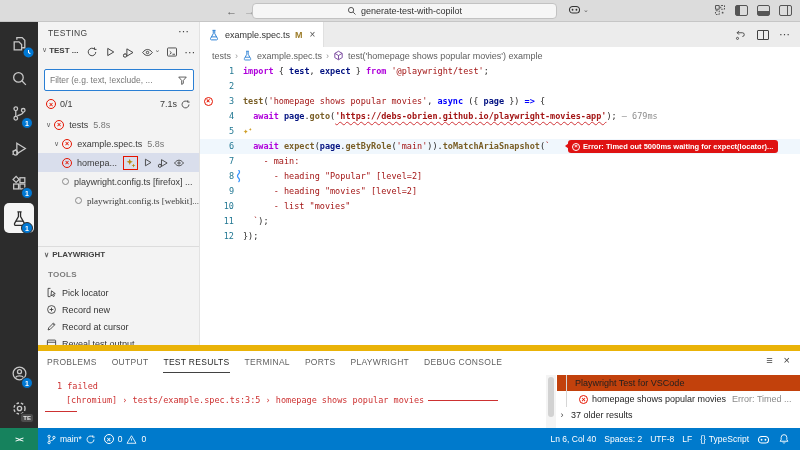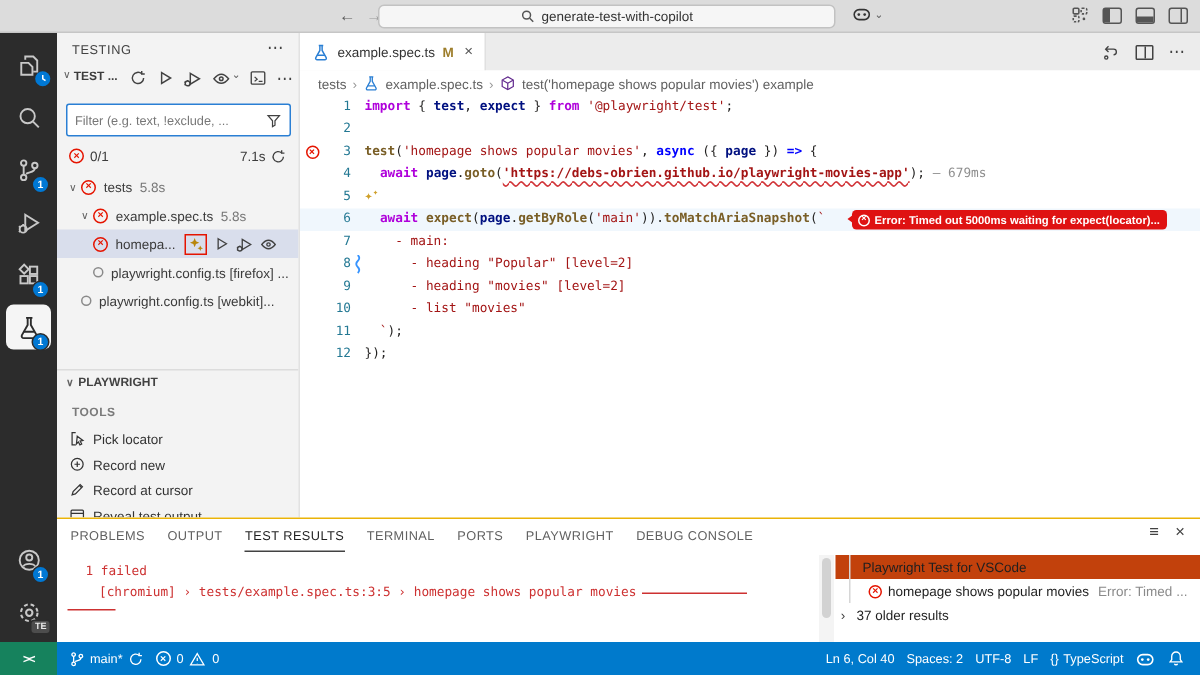--- a/index.html
+++ b/index.html
@@ -78,21 +78,21 @@
   .kw{color:#af00db;font-weight:bold}.kw2{color:#0000ff;font-weight:bold}.v{color:#001080;font-weight:bold}
   .fn{color:#795e26;font-weight:bold}.s{color:#a31515;font-weight:normal}.p{color:#201f1e}
   .dim{color:#8e8e8e}
   .lnk{color:#a31515;font-weight:bold;text-decoration:underline wavy #d13438;text-underline-offset:2px}
   .spark{color:#cf9f28;font-size:9px}.spark2{color:#cf9f28;font-size:6px;align-self:flex-start;line-height:9px}
   .errpill{position:absolute;left:368px;top:1px;height:13px;background:#df1212;color:#fff;border-radius:3px;display:flex;align-items:center;gap:3px;padding:0 5px 0 4px;font-family:"Liberation Sans",sans-serif;font-size:7.5px;font-weight:bold;white-space:nowrap}
   .errpill::before{content:"";position:absolute;left:-6px;top:3px;border:3.5px solid transparent;border-right:4px solid #df1212}
   .errpill .picon{display:inline-flex;width:8px;height:8px;border:1px solid #fff;border-radius:50%;align-items:center;justify-content:center;font-size:6px;flex:none}
 
   
-  .panel{position:absolute;left:38px;top:345px;right:0;height:83px;background:#fff;border-top:1px solid #eab308}
+  .panel{position:absolute;left:38px;top:345px;right:0;height:83px;background:#fff;border-top:6px solid #eab308}
   .ptabs{position:absolute;left:9px;top:0;height:22px;display:flex;gap:15px;align-items:center}
   .ptab{color:#616161;font-size:8.5px;letter-spacing:.3px;cursor:pointer;height:22px;display:flex;align-items:center;border-bottom:1.5px solid transparent}
   .ptab.active{color:#1f1f1f;border-bottom-color:#424242}
   .pactions{position:absolute;right:10px;top:3px;display:flex;gap:11px;color:#424242;align-items:center}
   .pout{position:absolute;left:0;top:24px;right:262px;bottom:0;font-family:"DejaVu Sans Mono",monospace;font-size:8.5px;color:#cd3131}
   .pout .l1{margin:6px 0 0 19px}
   .pout .l2{margin:4px 0 0 28px;display:flex;align-items:center}
   .pout .rule{flex:1;max-width:70px;border-top:1px solid #cd3131;margin:0 4px}
   .pout .stub{margin:6px 0 0 7px;width:32px;border-top:1px solid #cd3131}
   .pscroll{position:absolute;right:244px;top:24px;bottom:0;width:10px;background:#f4f4f4}
@@ -318,21 +318,21 @@
                 <path d="M2 8c4-5 8-5 12 0-4 5-8 5-12 0z"></path>
                 <circle cx="8" cy="8" r="1.5"></circle>
               </svg>
             </span>
           </span>
         </div>
         <div class="trow" style="padding-left: 24px;">
           <span class="circledot"></span>
           <span class="lbl">playwright.config.ts [firefox] ...</span>
         </div>
-        <div class="trow" style="padding-left: 16px;">
+        <div class="trow" style="padding-left: 37px; font-family: Liberation Serif, serif;">
           <span class="circledot"></span>
           <span class="lbl">playwright.config.ts [webkit]...</span>
         </div>
       </div>
 
     <div class="sb-sep"></div>
     <div class="sb-pw-header">
       <span class="chev">∨</span>
       <span>PLAYWRIGHT</span>
     </div>

